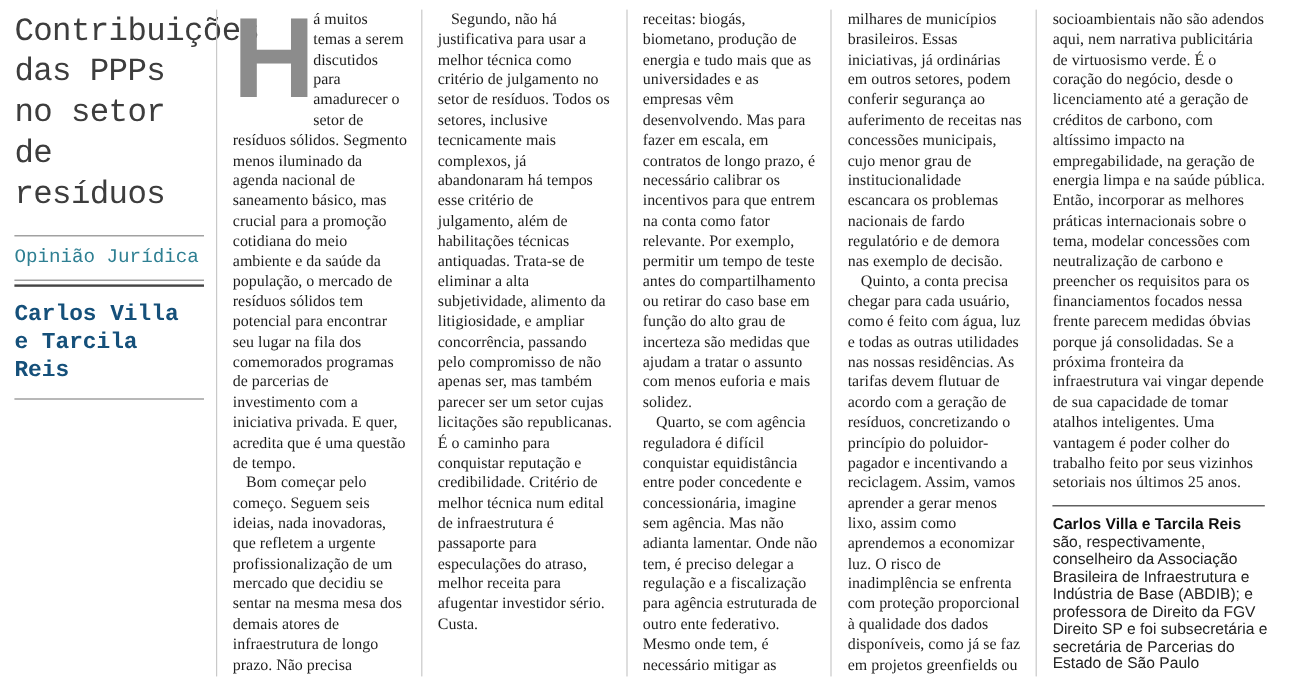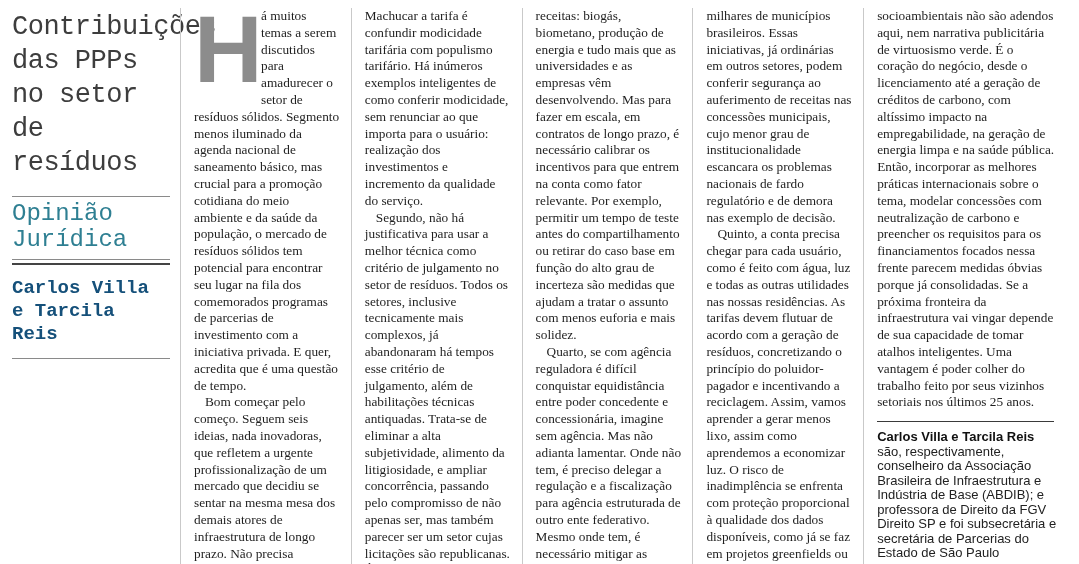--- a/index.html
+++ b/index.html
@@ -23,21 +23,21 @@
   .header-col{
     width:168px;flex:0 0 168px;padding-right:10px;
     font-family:Liberation Mono, monospace;
   }
   .title{
     font-size:27px;line-height:34px;font-weight:400;
     color:var(--title-ink);letter-spacing:-0.5px;margin-top:2px;
   }
   .hrule-thin{border:none;border-top:1px solid #8a8a8a;margin:0}
   .section-label{
-    font-size:24px;line-height:26px;color:var(--teal);
+    font-size:16px;line-height:26px;color:var(--teal);
     padding:4px 0 6px 0;font-weight:400;
   }
   .rule-pair{height:6px;border-top:1px solid #8a8a8a;border-bottom:2px solid var(--rule-dark)}
   .byline{
     font-size:19px;line-height:23px;font-weight:700;color:var(--blue);
     padding:12px 0 12px 0;
   }
   .spacer-title{height:16px}
   
   .columns{flex:1;display:flex;height:100%}
@@ -78,21 +78,20 @@
 
   <main class="columns">
     <section class="col">
       <div class="col-body">
           <p class="para"><span class="dropcap">H</span>á muitos temas a serem discutidos para amadurecer o setor de resíduos sólidos. Segmento menos iluminado da agenda nacional de saneamento básico, mas crucial para a promoção cotidiana do meio ambiente e da saúde da população, o mercado de resíduos sólidos tem potencial para encontrar seu lugar na fila dos comemorados programas de parcerias de investimento com a iniciativa privada. E quer, acredita que é uma questão de tempo.</p>
           <p class="para indent">Bom começar pelo começo. Seguem seis ideias, nada inovadoras, que refletem a urgente profissionalização de um mercado que decidiu se sentar na mesma mesa dos demais atores de infraestrutura de longo prazo. Não precisa inventar nada, nem criar instituição nova. É olhar para o lado e customizar a farta experiência disponível.</p>
         </div>
     </section>
     <section class="col">
       <div class="col-body">
-          <p class="para">Machucar a tarifa é confundir modicidade tarifária com populismo tarifário. Há inúmeros exemplos inteligentes de como conferir modicidade, sem renunciar ao que importa para o usuário: realização dos investimentos e incremento da qualidade do serviço.</p>
           <p class="para indent">Segundo, não há justificativa para usar a melhor técnica como critério de julgamento no setor de resíduos. Todos os setores, inclusive tecnicamente mais complexos, já abandonaram há tempos esse critério de julgamento, além de habilitações técnicas antiquadas. Trata-se de eliminar a alta subjetividade, alimento da litigiosidade, e ampliar concorrência, passando pelo compromisso de não apenas ser, mas também parecer ser um setor cujas licitações são republicanas. É o caminho para conquistar reputação e credibilidade. Critério de melhor técnica num edital de infraestrutura é passaporte para especulações do atraso, melhor receita para afugentar investidor sério. Custa.</p>
         </div>
     </section>
     <section class="col">
       <div class="col-body">
           <p class="para">receitas: biogás, biometano, produção de energia e tudo mais que as universidades e as empresas vêm desenvolvendo. Mas para fazer em escala, em contratos de longo prazo, é necessário calibrar os incentivos para que entrem na conta como fator relevante. Por exemplo, permitir um tempo de teste antes do compartilhamento ou retirar do caso base em função do alto grau de incerteza são medidas que ajudam a tratar o assunto com menos euforia e mais solidez.</p>
           <p class="para indent">Quarto, se com agência reguladora é difícil conquistar equidistância entre poder concedente e concessionária, imagine sem agência. Mas não adianta lamentar. Onde não tem, é preciso delegar a regulação e a fiscalização para agência estruturada de outro ente federativo. Mesmo onde tem, é necessário mitigar as dificuldades com figuras paralelas (auditores, certificadoras, verificadores independentes etc) e mecanismos automatizados, a exemplo de estrutura de contas onde os recursos são manuseados por instituições financeiras, blindada das disputas ou devaneios localizados. Se é um risco existente no Brasil, multiplique suas caras e variações pelos</p>
         </div>
     </section>
     <section class="col">

